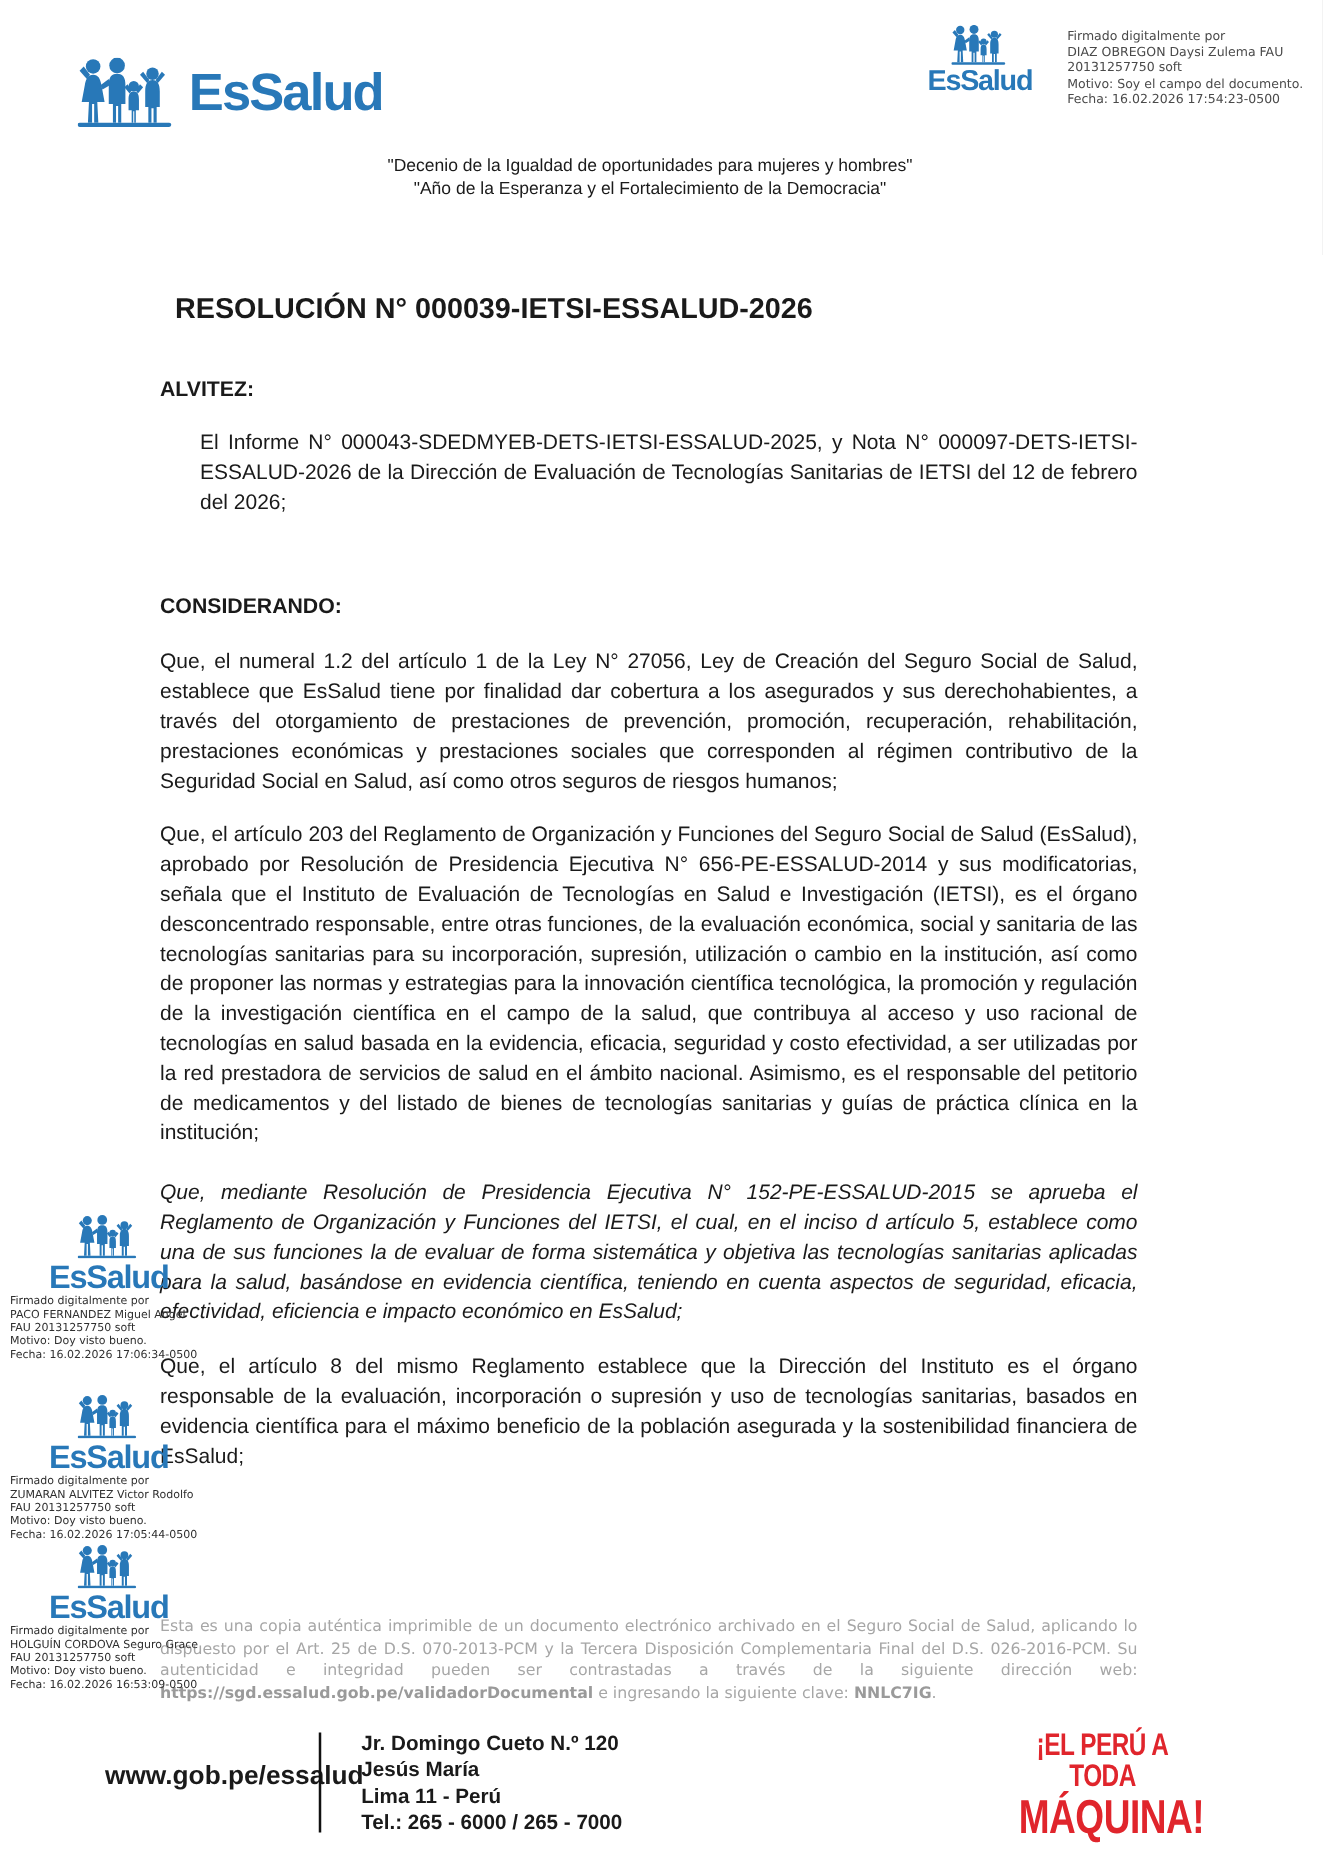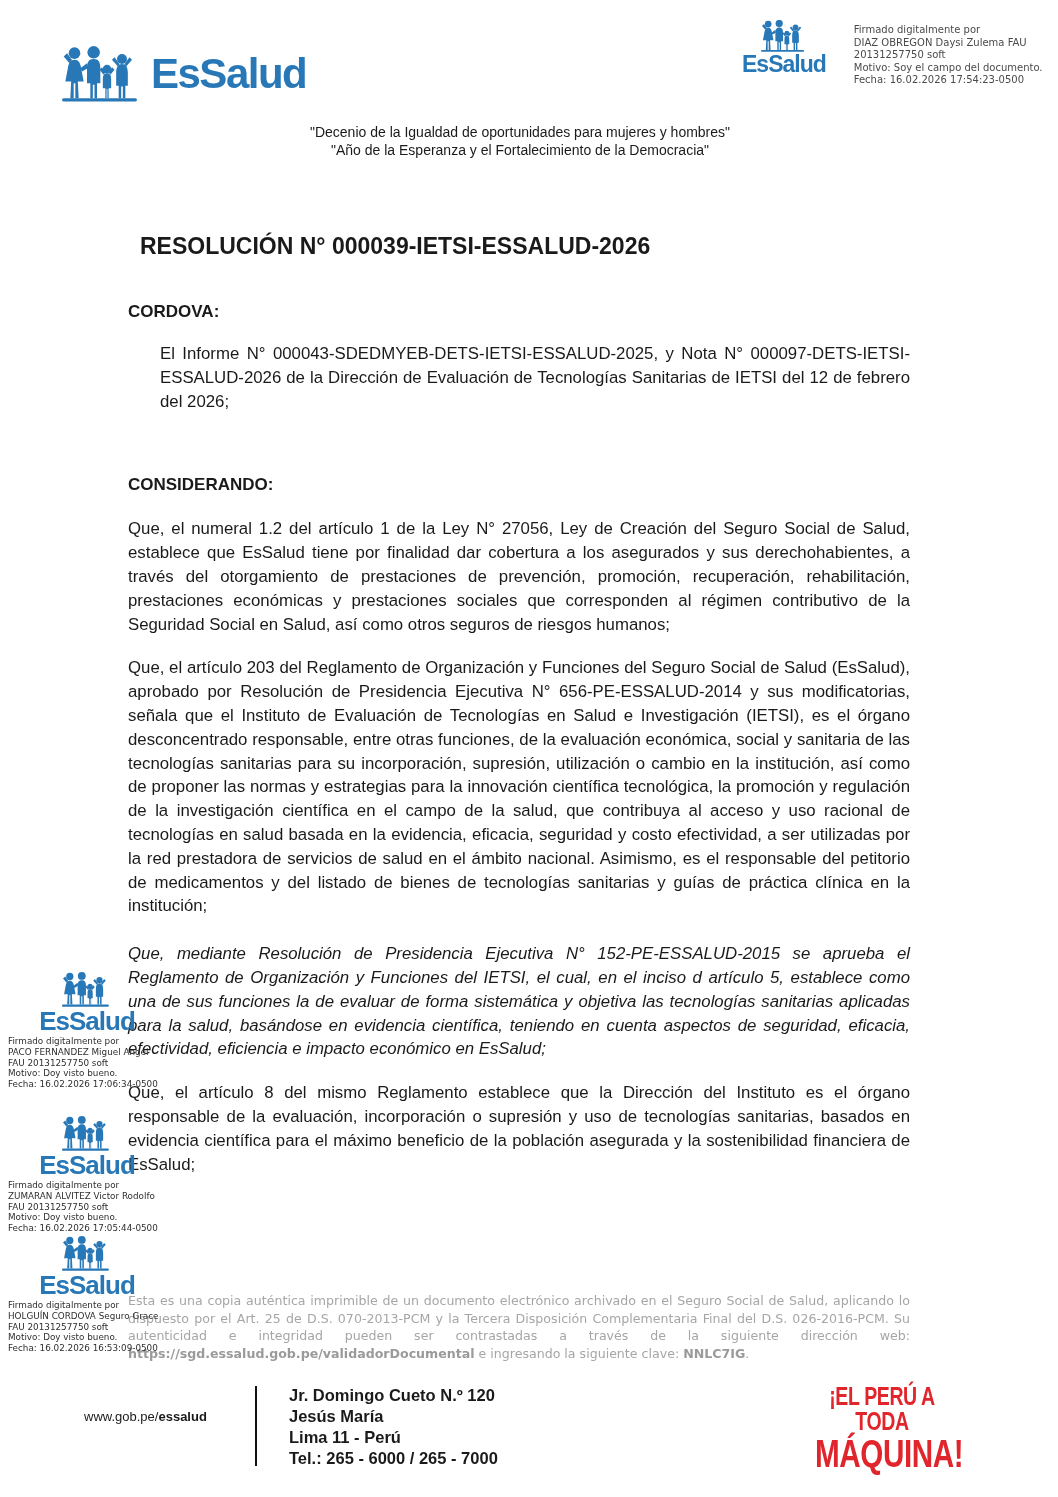--- a/index.html
+++ b/index.html
@@ -64,21 +64,21 @@
 
   
   .disclaimer{
     position:absolute; left:128px; top:1292px; width:782px;
     font-family:"DejaVu Sans", sans-serif;
     font-size:12.6px; line-height:17.6px; color:#a6a6a6; text-align:justify;
   }
   .disclaimer b{ color:#9a9a9a; }
 
   
-  .site{ position:absolute; left:84px; top:1409px; font-size:13px; }
+  .site{ position:absolute; left:84px; top:1409px; font-size:21px;font-weight:bold; }
   .vdivider{ position:absolute; left:255px; top:1386px; width:2px; height:80px; background:#111; }
   .address{ position:absolute; left:289px; top:1385px; font-size:16.5px; line-height:21px;font-weight:bold; }
   .slogan{
     position:absolute; left:796px; top:1384px; width:172px; text-align:center;
     color:var(--red); font-weight:bold; transform:scaleX(0.78); transform-origin:center top;
     line-height:1;
   }
   .slogan .l1{ font-size:25px; letter-spacing:-0.5px; }
   .slogan .l2{ font-size:38px; letter-spacing:-0.5px; margin-top:1px; }
 
@@ -134,21 +134,21 @@
     </div>
   </div>
 
   <div class="quotes">
     <div>"Decenio de la Igualdad de oportunidades para mujeres y hombres"</div>
     <div>"Año de la Esperanza y el Fortalecimiento de la Democracia"</div>
   </div>
 
   <div class="doc">
     <h1>RESOLUCIÓN N° 000039-IETSI-ESSALUD-2026</h1>
-    <h2 class="vistos">CORDOVA:</h2>
+    <h2 class="vistos">ALVITEZ:</h2>
     <p class="vistosp">El Informe N° 000043-SDEDMYEB-DETS-IETSI-ESSALUD-2025, y Nota N° 000097-DETS-IETSI-ESSALUD-2026 de la Dirección de Evaluación de Tecnologías Sanitarias de IETSI del 12 de febrero del 2026;</p>
     <h2 class="consider">CONSIDERANDO:</h2>
     <p class="p1">Que, el numeral 1.2 del artículo 1 de la Ley N° 27056, Ley de Creación del Seguro Social de Salud, establece que EsSalud tiene por finalidad dar cobertura a los asegurados y sus derechohabientes, a través del otorgamiento de prestaciones de prevención, promoción, recuperación, rehabilitación, prestaciones económicas y prestaciones sociales que corresponden al régimen contributivo de la Seguridad Social en Salud, así como otros seguros de riesgos humanos;</p>
     <p class="p2">Que, el artículo 203 del Reglamento de Organización y Funciones del Seguro Social de Salud (EsSalud), aprobado por Resolución de Presidencia Ejecutiva N° 656-PE-ESSALUD-2014 y sus modificatorias, señala que el Instituto de Evaluación de Tecnologías en Salud e Investigación (IETSI), es el órgano desconcentrado responsable, entre otras funciones, de la evaluación económica, social y sanitaria de las tecnologías sanitarias para su incorporación, supresión, utilización o cambio en la institución, así como de proponer las normas y estrategias para la innovación científica tecnológica, la promoción y regulación de la investigación científica en el campo de la salud, que contribuya al acceso y uso racional de tecnologías en salud basada en la evidencia, eficacia, seguridad y costo efectividad, a ser utilizadas por la red prestadora de servicios de salud en el ámbito nacional. Asimismo, es el responsable del petitorio de medicamentos y del listado de bienes de tecnologías sanitarias y guías de práctica clínica en la institución;</p>
     <p class="p3">Que, mediante Resolución de Presidencia Ejecutiva N° 152-PE-ESSALUD-2015 se aprueba el Reglamento de Organización y Funciones del IETSI, el cual, en el inciso d artículo 5, establece como una de sus funciones la de evaluar de forma sistemática y objetiva las tecnologías sanitarias aplicadas para la salud, basándose en evidencia científica, teniendo en cuenta aspectos de seguridad, eficacia, efectividad, eficiencia e impacto económico en EsSalud;</p>
     <p class="p4">Que, el artículo 8 del mismo Reglamento establece que la Dirección del Instituto es el órgano responsable de la evaluación, incorporación o supresión y uso de tecnologías sanitarias, basados en evidencia científica para el máximo beneficio de la población asegurada y la sostenibilidad financiera de EsSalud;</p>
   </div>
 
   <div class="stamp stamp1">
     <div class="logo logo-v">

